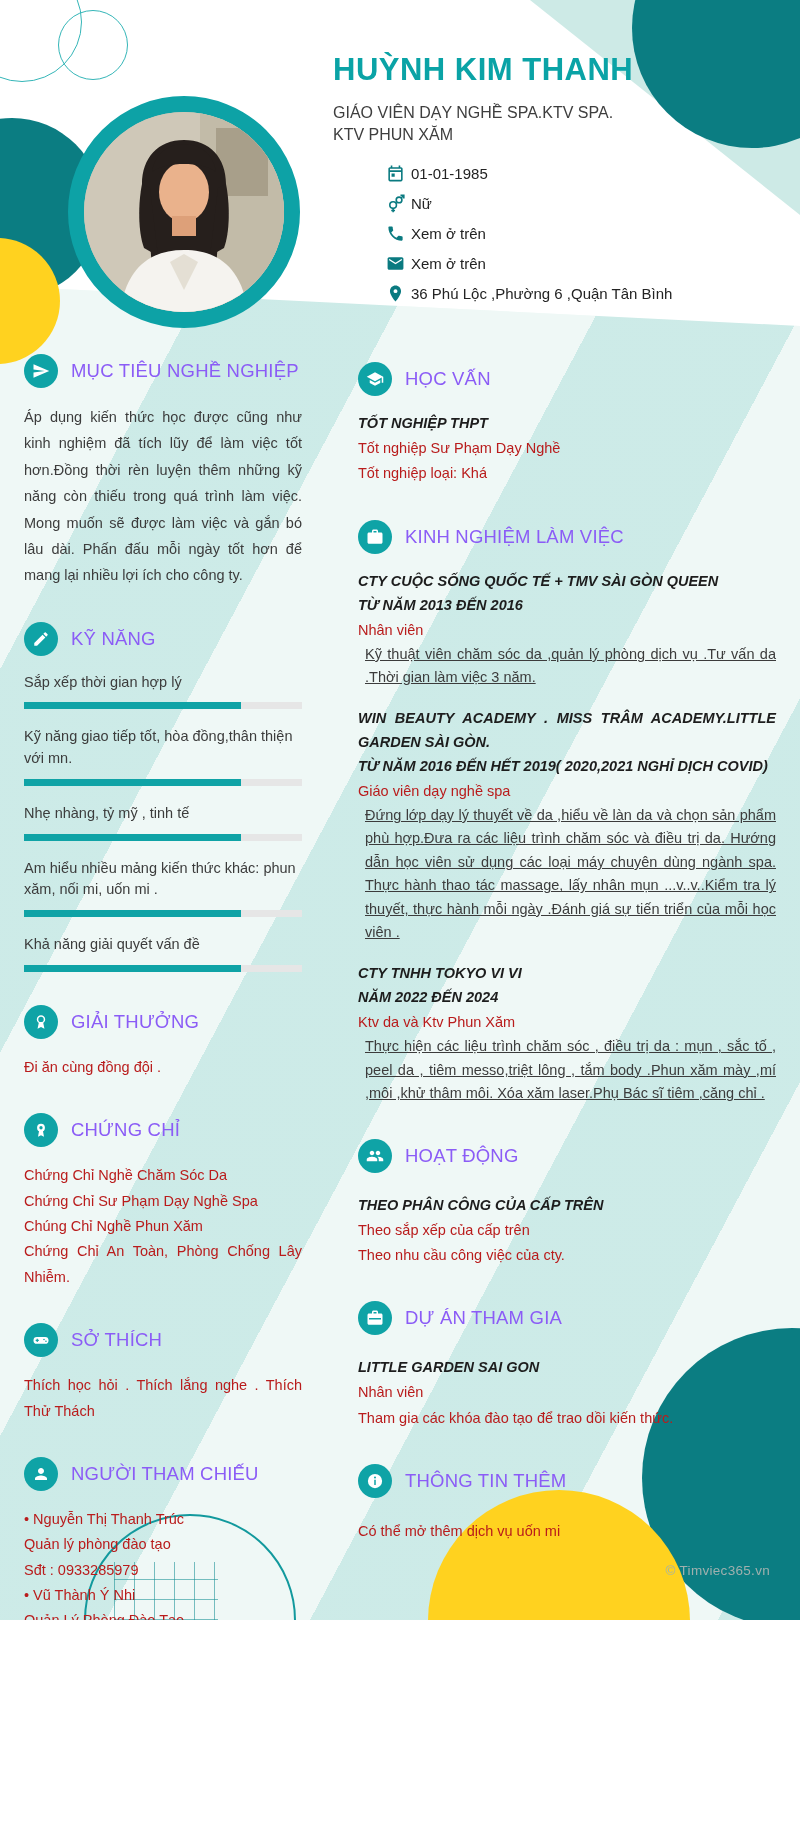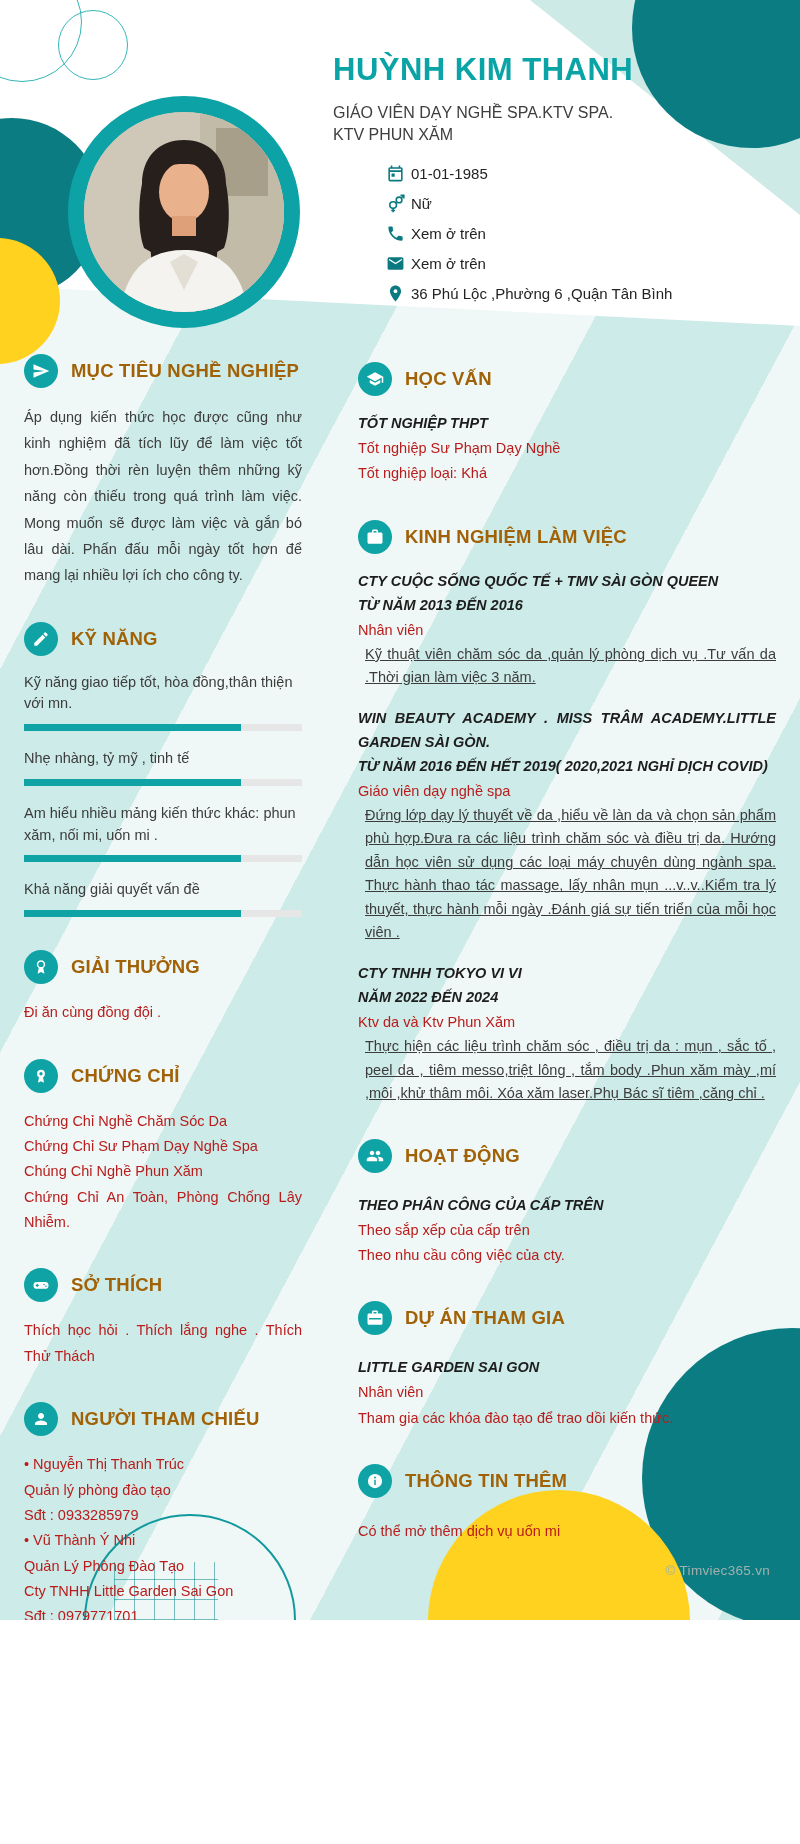--- a/index.html
+++ b/index.html
@@ -53,21 +53,21 @@
 
   
   .columns { display:flex; gap:56px; padding:14px 24px 0 24px; }
   .col-left  { flex:0 0 278px; width:278px; }
   .col-right { flex:1; padding-top:8px; min-width:0; }
 
   .sec { margin-bottom:33px; }
   .sec-head { display:flex; align-items:center; gap:13px; margin-bottom:16px; }
   .badge { width:34px; height:34px; border-radius:50%; background:#0fa3a6; display:flex; align-items:center; justify-content:center; flex:0 0 34px; }
   .badge svg { width:18px; height:18px; display:block; }
-  .sec-title { font-size:18.5px; font-weight:700; color:#a16207; letter-spacing:.2px; }
+  .sec-title { font-size:18.5px; font-weight:400; color:#8b5cf6; letter-spacing:.2px; }
 
   .body-text { font-size:14.5px; line-height:1.62; color:#3c3c3c; text-align:justify; }
   .objective-body { line-height:1.82; }
   .bold-line { font-size:14.5px; font-weight:700; color:#1d1d1d; line-height:1.65; text-align:justify;font-style:italic; }
   .plain-line { font-size:14.5px; color:#b91c1c; line-height:1.75; text-align:justify; }
 
   .skill { margin-bottom:17px; }
   .skill-label { font-size:14.5px; color:#3c3c3c; line-height:1.5; margin-bottom:9px; }
   .bar-track { width:100%; height:7px; background:#e6e6e6; }
   .bar-fill { height:100%; background:#0fa3a6; }
@@ -189,20 +189,26 @@
           <div class="sec-head">
             <span class="badge">
               <svg viewBox="0 0 24 24" fill="#ffffff">
                   <path d="M3 17.25V21h3.75L17.81 9.94l-3.75-3.75L3 17.25zM20.71 7.04a1 1 0 0 0 0-1.41l-2.34-2.34a1 1 0 0 0-1.41 0l-1.83 1.83 3.75 3.75 1.83-1.83z"></path>
                 </svg>
             </span>
             <h2 class="sec-title">KỸ NĂNG</h2>
           </div>
 
           <div class="skill">
+            <div class="skill-label">Sắp xếp thời gian hợp lý</div>
+            <div class="bar-track">
+                <div class="bar-fill" style="width: 78%;"></div>
+              </div>
+          </div>
+          <div class="skill">
             <div class="skill-label">Kỹ năng giao tiếp tốt, hòa đồng,thân thiện với mn.</div>
             <div class="bar-track">
                 <div class="bar-fill" style="width: 78%;"></div>
               </div>
           </div>
           <div class="skill">
             <div class="skill-label">Nhẹ nhàng, tỷ mỹ , tinh tế</div>
             <div class="bar-track">
                 <div class="bar-fill" style="width: 78%;"></div>
               </div>

